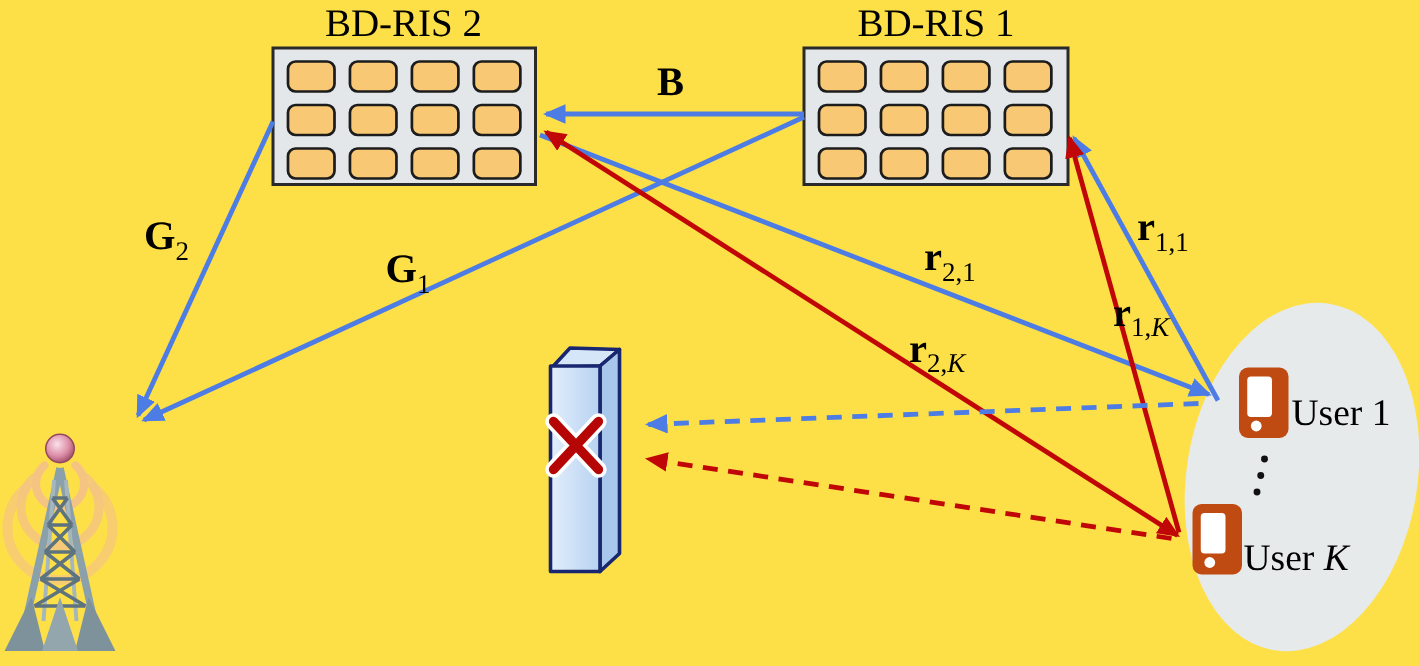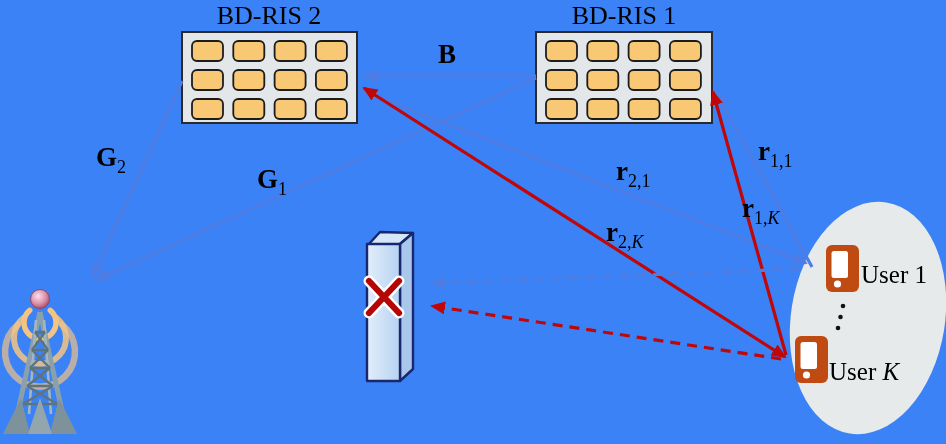--- a/index.html
+++ b/index.html
@@ -1,16 +1,16 @@
 <!DOCTYPE html>
 <html><head>
 <meta charset="utf-8">
 <style>
   html,body{margin:0;padding:0;background:#ffffff;}
-  .stage{position:relative;width:946px;height:444px;background:#3b82f6;overflow:hidden;
+  .stage{position:relative;width:946px;height:444px;background:#fde047;overflow:hidden;
          font-family:"Liberation Serif","DejaVu Serif",serif;}
   svg{display:block}
   text{font-family:"Liberation Serif","DejaVu Serif",serif;fill:#000;}
   .panel-title{font-size:26px;}
   .lbl-main{font-weight:bold;font-size:27px;}
   .lbl-sub{font-size:18px;}
   .lbl-sub-it{font-size:18px;font-style:italic;}
   .user-label{font-size:25px;}
   .user-label-it{font-size:25px;font-style:italic;}
   .blue-line{stroke:#4d7de4;stroke-width:3.2;fill:none;}

